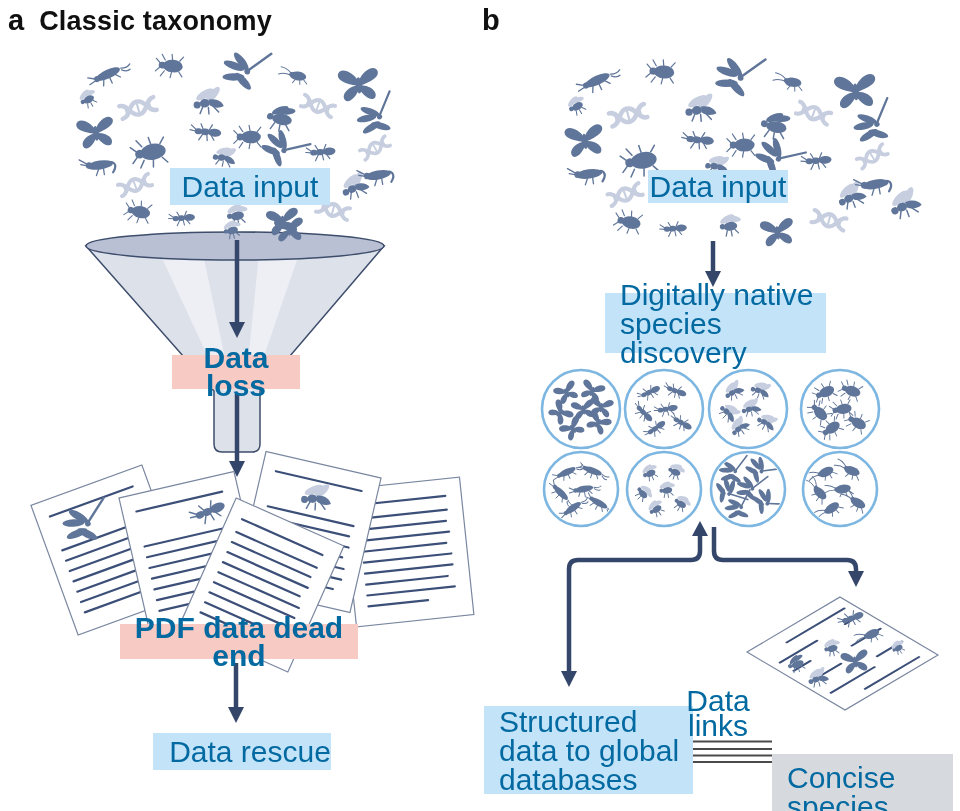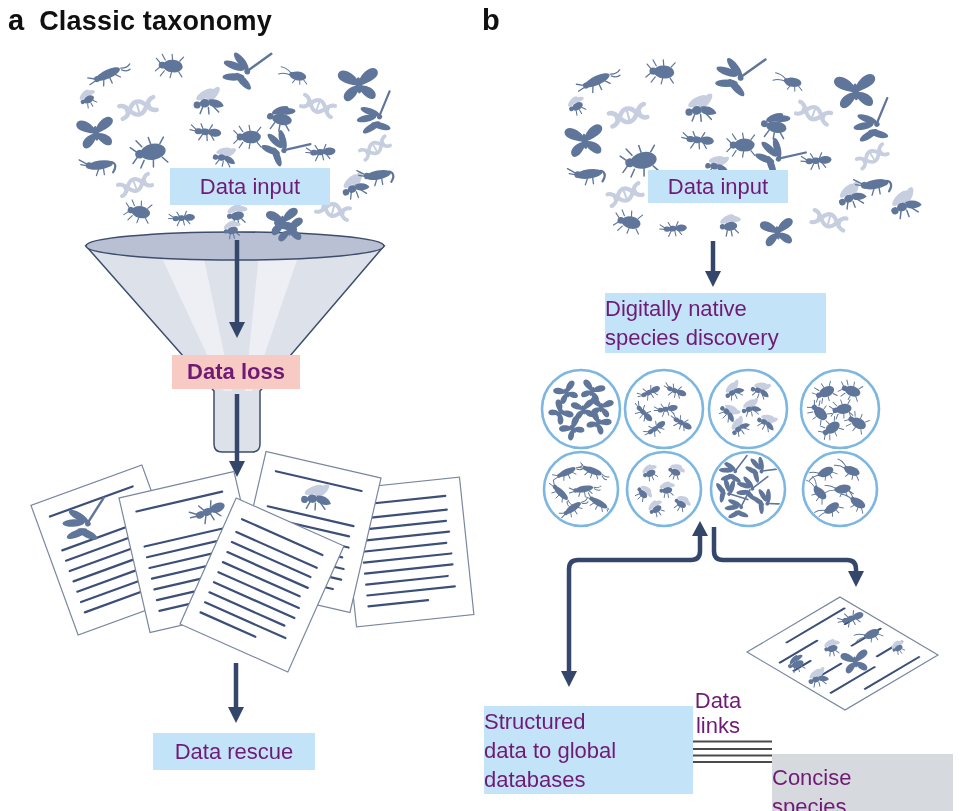--- a/index.html
+++ b/index.html
@@ -7,25 +7,25 @@
        font-family:"Liberation Sans", sans-serif;}
   svg.art{position:absolute;left:0;top:0;}
 
   
   .ptitle{position:absolute;display:flex;gap:15px;align-items:baseline;color:#101010;}
   .pletter{font-size:29px;font-weight:bold;}
   .ptext{font-size:27px;font-weight:bold;letter-spacing:.2px;}
 
   
   .label{position:absolute;display:flex;align-items:center;justify-content:center;
-         font-size:22px;color:#701a75;text-align:center;line-height:28px;}
+         font-size:30px;color:#0369a1;text-align:center;line-height:28px;}
   .label.blue{background:var(--label_blue,#c3e3f8);}
   .label.pink{background:var(--label_pink,#f7cac3);font-weight:bold;}
   .label.gray{background:var(--label_gray,#d6dadf);}
-  .label.left{justify-content:flex-start;text-align:left;box-sizing:border-box;}
+  .label.left{justify-content:flex-start;text-align:left;padding-left:15px;box-sizing:border-box;}
   .prewrap{white-space:pre-line;}
 
   
   .ins{fill:var(--insect,#5f7599);}
   .ins-lt{fill:var(--insect_light,#c6cedf);}
   .ins-st{stroke:var(--insect,#5f7599);stroke-width:1.3;fill:none;stroke-linecap:round;}
   .ins-st2{stroke:var(--insect,#5f7599);stroke-width:2.2;fill:none;stroke-linecap:round;}
   .lt-st{stroke:var(--insect_light,#c6cedf);fill:none;stroke-linecap:round;}
   .flow{stroke:var(--ink,#35466b);stroke-width:4.5;fill:none;stroke-linejoin:round;}
   .head{fill:var(--ink,#35466b);}
@@ -419,21 +419,22 @@
   <div class="ptitle" style="left:8px;top:4px;">
     <span class="pletter">a</span>
     <span class="ptext">Classic taxonomy</span>
   </div>
   <div class="ptitle" style="left:482px;top:4px;">
     <span class="pletter">b</span>
   </div>
 
   <div class="label blue" style="left:170px;top:168px;width:160px;height:37px;">Data input</div>
   <div class="label pink" style="left:172px;top:355px;width:128px;height:34px;">Data loss</div>
-  <div class="label blue" style="left:153px;top:733px;width:162px;height:37px;">Data rescue</div>
+  <div class="label pink" style="left:120px;top:624px;width:238px;height:35px;">PDF data dead end</div>
+  <div class="label blue" style="left:153px;top:733px;width:162px;height:37px;padding-left:16px;">Data rescue</div>
 
   <div class="label blue" style="left:648px;top:170px;width:140px;height:33px;">Data input</div>
   <div class="label blue left prewrap" style="left:605px;top:293px;width:221px;height:60px;line-height:29px;">Digitally native
 species discovery</div>
   <div class="label blue left prewrap" style="left:484px;top:706px;width:209px;height:88px;line-height:29px;">Structured
 data to global
 databases</div>
   <div class="label prewrap" style="left:668px;top:688px;width:100px;height:50px;line-height:25px;">Data
 links</div>
   <div class="label gray left prewrap" style="left:772px;top:706px;width:181px;height:104px;line-height:29px;margin-top:48px;">Concise

